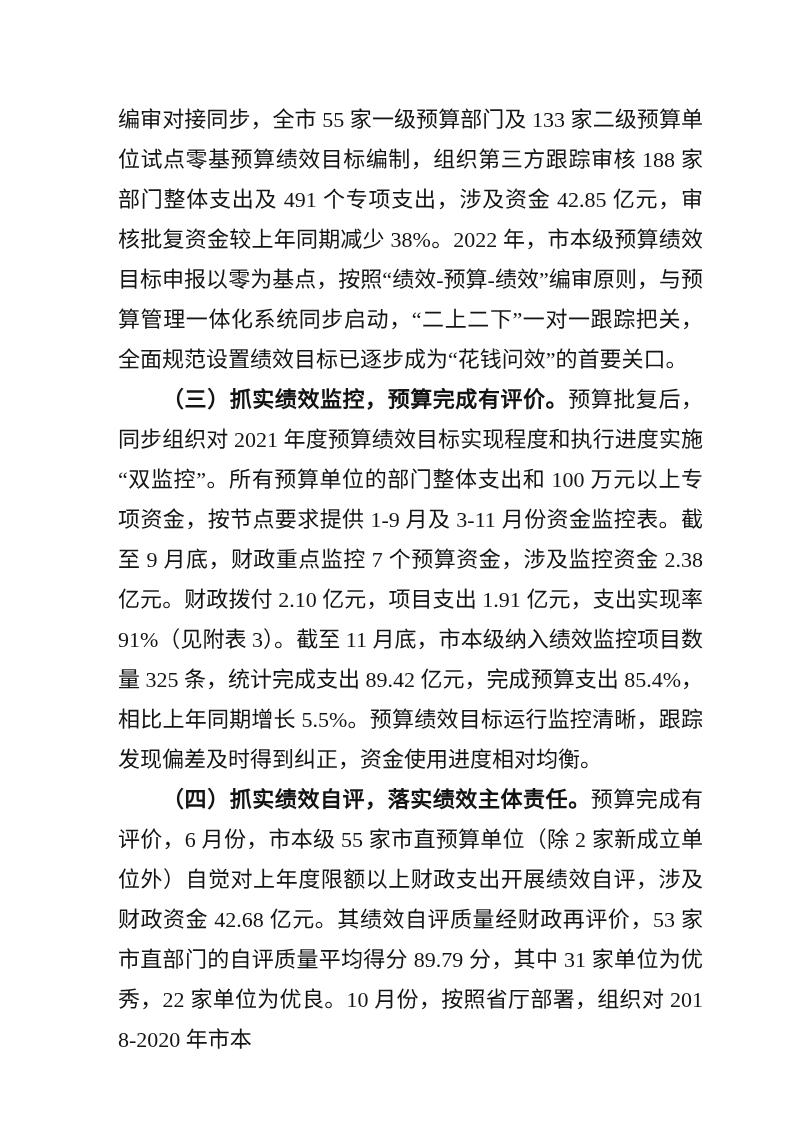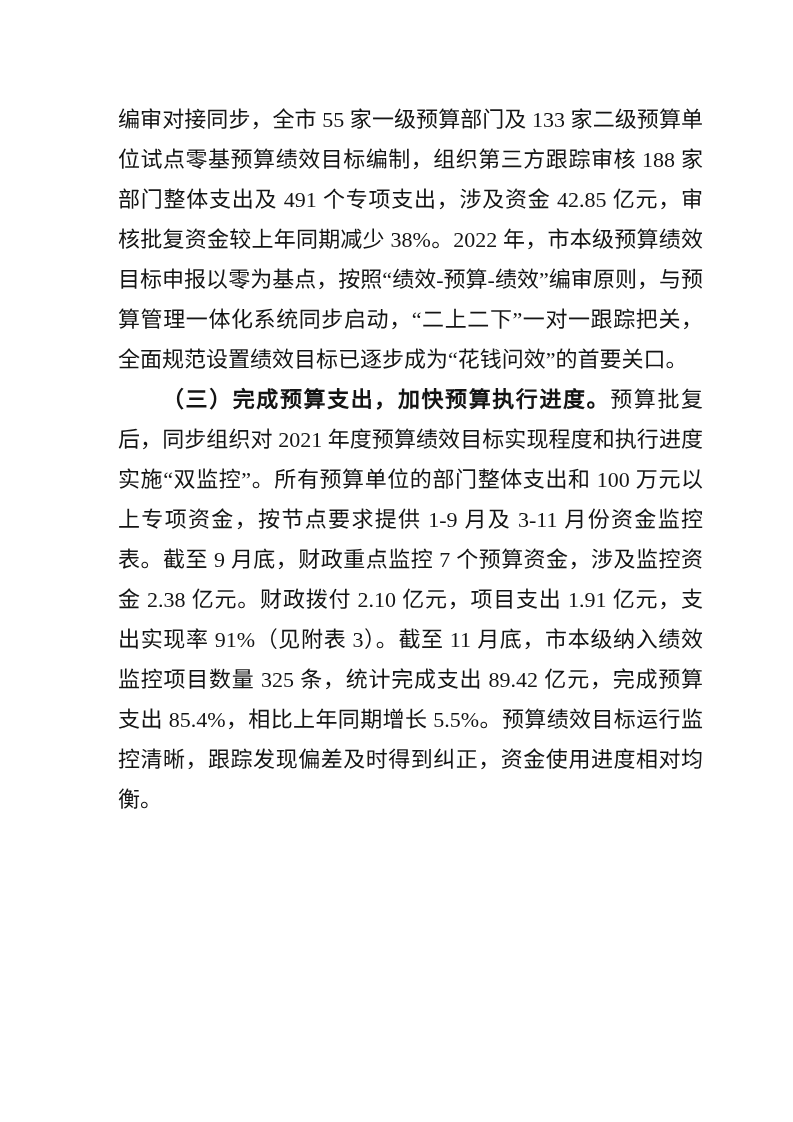--- a/index.html
+++ b/index.html
@@ -37,17 +37,18 @@
   }
 </style>
 </head>
 <body>
 
 <div class="page">
   <div class="doc-body">
 
     <p class="para"><span>编审对接同步，全市 55 家一级预算部门及 133 家二级预算单位试点零基预算绩效目标编制，组织第三方跟踪审核 188 家部门整体支出及 491 个专项支出，涉及资金 42.85 亿元，审核批复资金较上年同期减少 38%。2022 年，市本级预算绩效目标申报以零为基点，按照“绩效-预算-绩效”编审原则，与预算管理一体化系统同步启动，“二上二下”一对一跟踪把关，全面规范设置绩效目标已逐步成为“花钱问效”的首要关口。</span></p>
 
-    <p class="para indent"><span class="lead">（三）完成预算支出，加快预算执行进度。</span><span>预算批复后，同步组织对 2021 年度预算绩效目标实现程度和执行进度实施“双监控”。所有预算单位的部门整体支出和 100 万元以上专项资金，按节点要求提供 1-9 月及 3-11 月份资金监控表。截至 9 月底，财政重点监控 7 个预算资金，涉及监控资金 2.38 亿元。财政拨付 2.10 亿元，项目支出 1.91 亿元，支出实现率 91%（见附表 3）。截至 11 月底，市本级纳入绩效监控项目数量 325 条，统计完成支出 89.42 亿元，完成预算支出 85.4%，相比上年同期增长 5.5%。预算绩效目标运行监控清晰，跟踪发现偏差及时得到纠正，资金使用进度相对均衡。</span></p>
+    <p class="para indent"><span class="lead">（三）抓实绩效监控，预算完成有评价。</span><span>预算批复后，同步组织对 2021 年度预算绩效目标实现程度和执行进度实施“双监控”。所有预算单位的部门整体支出和 100 万元以上专项资金，按节点要求提供 1-9 月及 3-11 月份资金监控表。截至 9 月底，财政重点监控 7 个预算资金，涉及监控资金 2.38 亿元。财政拨付 2.10 亿元，项目支出 1.91 亿元，支出实现率 91%（见附表 3）。截至 11 月底，市本级纳入绩效监控项目数量 325 条，统计完成支出 89.42 亿元，完成预算支出 85.4%，相比上年同期增长 5.5%。预算绩效目标运行监控清晰，跟踪发现偏差及时得到纠正，资金使用进度相对均衡。</span></p>
 
+    <p class="para indent"><span class="lead">（四）抓实绩效自评，落实绩效主体责任。</span><span>预算完成有评价，6 月份，市本级 55 家市直预算单位（除 2 家新成立单位外）自觉对上年度限额以上财政支出开展绩效自评，涉及财政资金 42.68 亿元。其绩效自评质量经财政再评价，53 家市直部门的自评质量平均得分 89.79 分，其中 31 家单位为优秀，22 家单位为优良。10 月份，按照省厅部署，组织对 2018-2020 年市本</span></p>
 
   </div>
 </div>
 
 </body></html>

